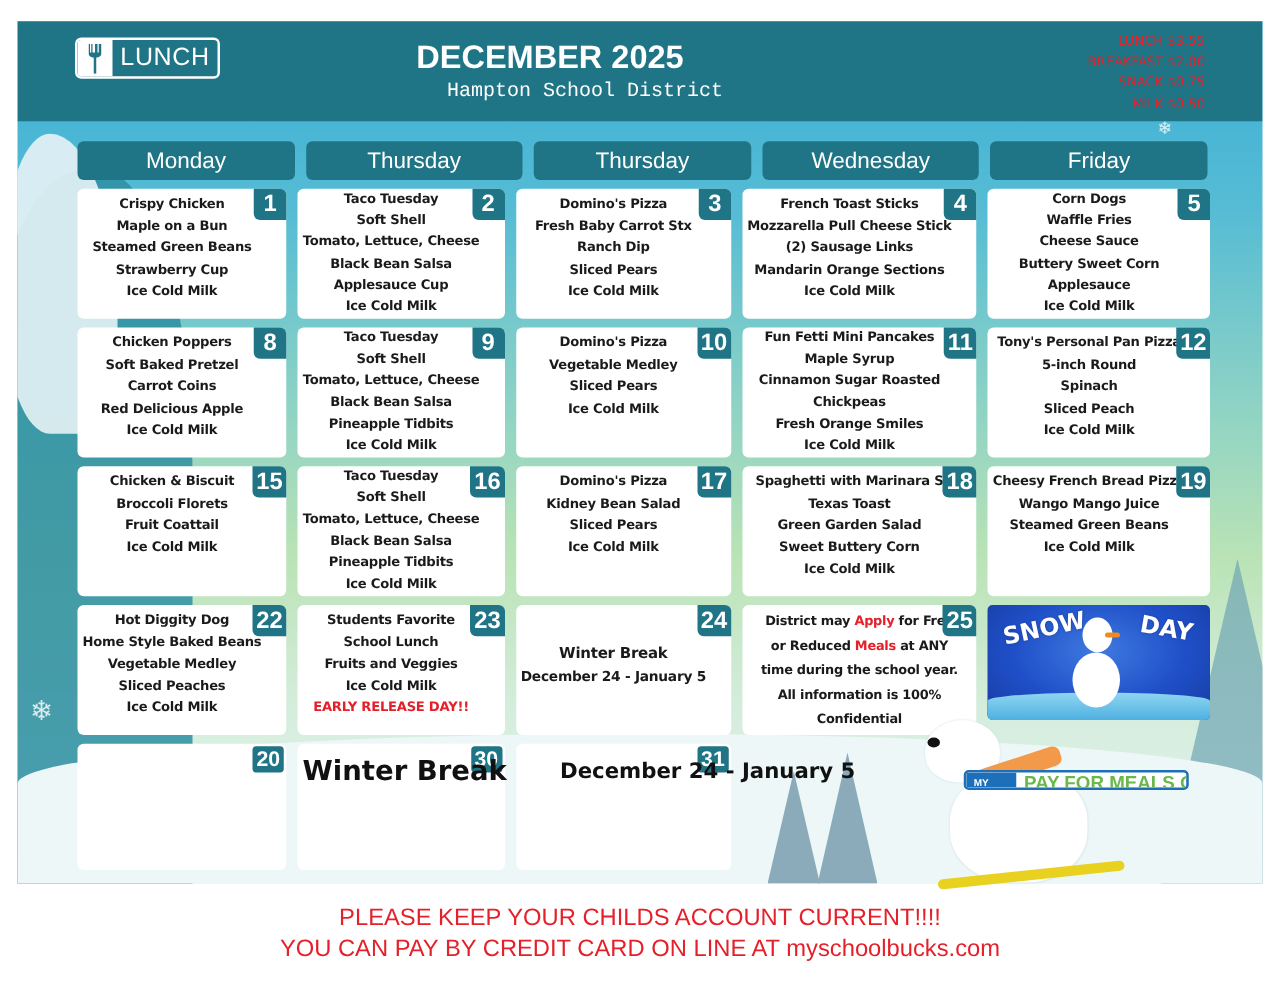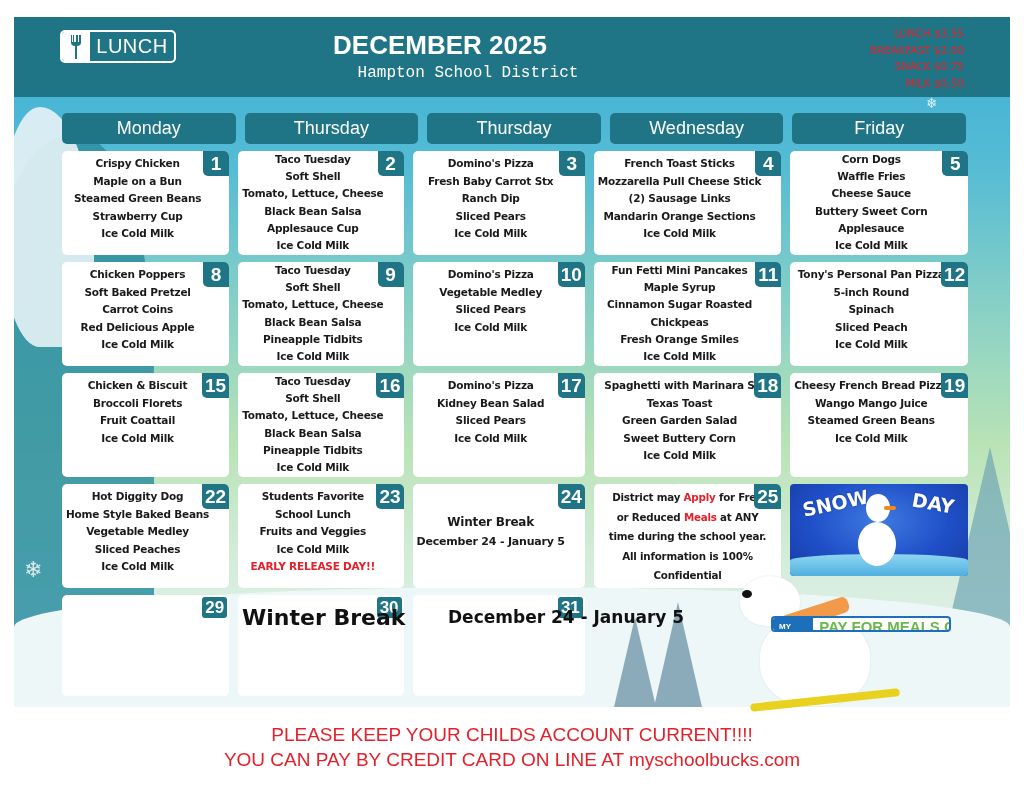--- a/index.html
+++ b/index.html
@@ -344,21 +344,21 @@
         <span class="snow-word w1">SNOW</span>
         <span class="snow-word w2">DAY</span>
         <div class="ice"></div>
         <div class="snowman-body"></div>
         <div class="snowman-head"></div>
         <div class="nose"></div>
       </div>
     </div>
 
     <div class="cell">
-      <div class="daynum small">29</div>
+      <div class="daynum small">20</div>
     </div>
     <div class="cell">
       <div class="daynum small">30</div>
     </div>
     <div class="cell">
       <div class="daynum small">31</div>
     </div>
   </div>
 
   <div class="winter-break-wide wb1">Winter Break</div>

